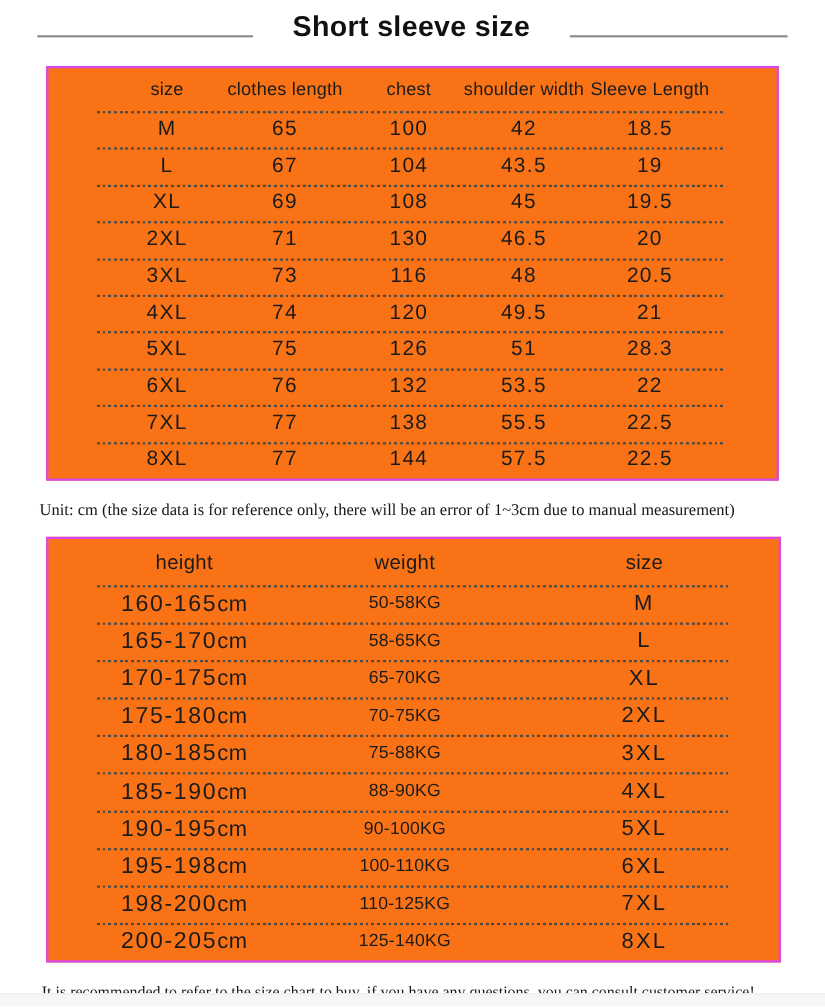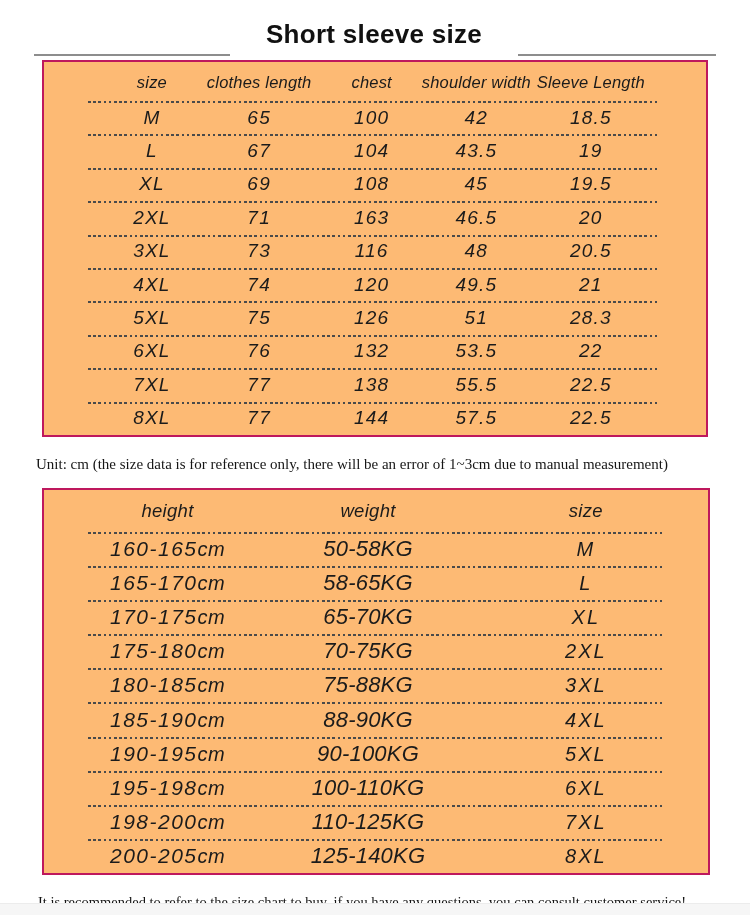--- a/index.html
+++ b/index.html
@@ -5,34 +5,34 @@
   html,body{margin:0;padding:0;}
   body{
     width:750px;height:915px;position:relative;overflow:hidden;
     background:#ffffff;color:#1d1d1d;
     font-family:"Liberation Sans", sans-serif;
   }
 
   
   .title-row{
     position:absolute;top:0;left:0;width:750px;height:46px;
-    display:flex;align-items:flex-end;justify-content:center;gap:36px;
+    display:flex;align-items:center;justify-content:center;gap:36px;
   }
   .rule{height:2px;background:#8d8d8d;position:relative;top:10px;}
   .rule-left{width:196px;}
   .rule-right{width:198px;}
   .page-title{
     margin:0;font-size:26px;font-weight:700;letter-spacing:.3px;color:#111;
     line-height:1;position:relative;top:1px;white-space:nowrap;
   }
 
   
   .sizetable{
-    position:absolute;left:42px;background:#fdba74;
-    border:2px solid #be185d;box-sizing:border-box;font-style:italic;
+    position:absolute;left:42px;background:#f97316;
+    border:2px solid #d946ef;box-sizing:border-box;
   }
   .t1{top:60px;width:666px;height:377px;}
   .t2{top:488px;width:668px;height:387px;}
 
   .row{position:relative;}
   .t1 .row.header{height:39px;}
   .t1 .row.data{height:33.4px;}
   .t2 .row.header{height:42px;}
   .t2 .row.data{height:34.1px;}
 
@@ -49,21 +49,21 @@
   
   .c0{left:16.3%;} .c1{left:32.5%;} .c2{left:49.5%;} .c3{left:65.3%;} .c4{left:82.6%;}
   .t1 .header .cell{font-size:16.5px;letter-spacing:.2px;}
   .t1 .data .cell{font-size:19px;letter-spacing:1.2px;}
 
   
   .h0{left:18.6%;} .h1{left:48.8%;} .h2{left:81.6%;}
   .t2 .header .cell{font-size:18.5px;letter-spacing:.3px;}
   .t2 .data .h0 .hnum{font-size:21px;letter-spacing:1.5px;}
   .t2 .data .h0 .hunit{font-size:20px;letter-spacing:.4px;}
-  .t2 .data .h1{font-size:22px;letter-spacing:.2px;}
+  .t2 .data .h1{font-size:16px;letter-spacing:.2px;}
   .t2 .data .h2{font-size:20px;letter-spacing:2px;}
 
   
   .note{position:absolute;color:#161616;white-space:nowrap;font-family:Liberation Serif, serif;}
   .note1{top:441px;left:36px;font-size:15px;}
   .note2{top:879px;left:38px;font-size:14.5px;}
 
   
   .bottom-bar{
     position:absolute;left:0;top:903px;width:750px;height:12px;
@@ -105,21 +105,21 @@
       <div class="row data">
         <span class="cell c0">XL</span>
         <span class="cell c1">69</span>
         <span class="cell c2">108</span>
         <span class="cell c3">45</span>
         <span class="cell c4">19.5</span>
       </div>
       <div class="row data">
         <span class="cell c0">2XL</span>
         <span class="cell c1">71</span>
-        <span class="cell c2">163</span>
+        <span class="cell c2">130</span>
         <span class="cell c3">46.5</span>
         <span class="cell c4">20</span>
       </div>
       <div class="row data">
         <span class="cell c0">3XL</span>
         <span class="cell c1">73</span>
         <span class="cell c2">116</span>
         <span class="cell c3">48</span>
         <span class="cell c4">20.5</span>
       </div>

